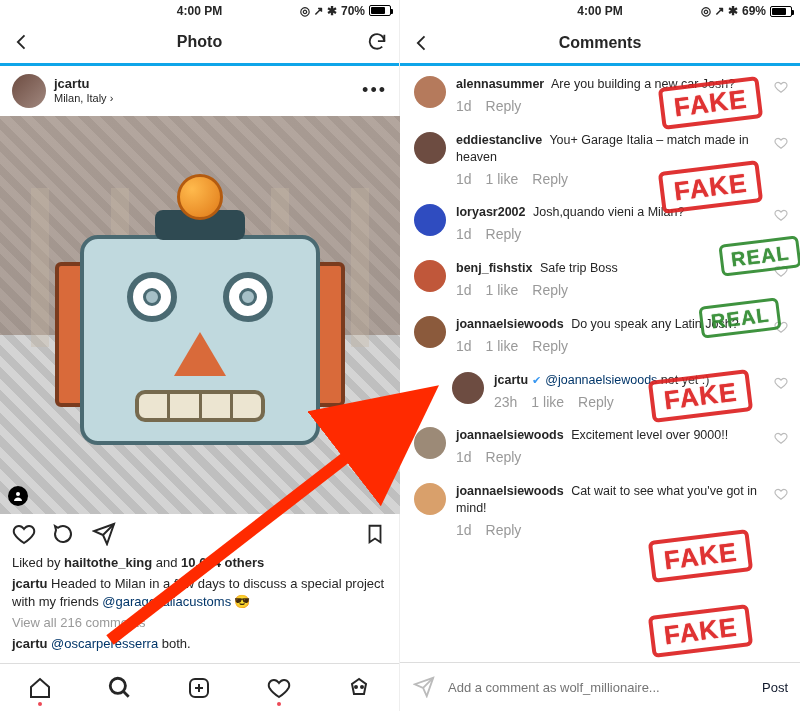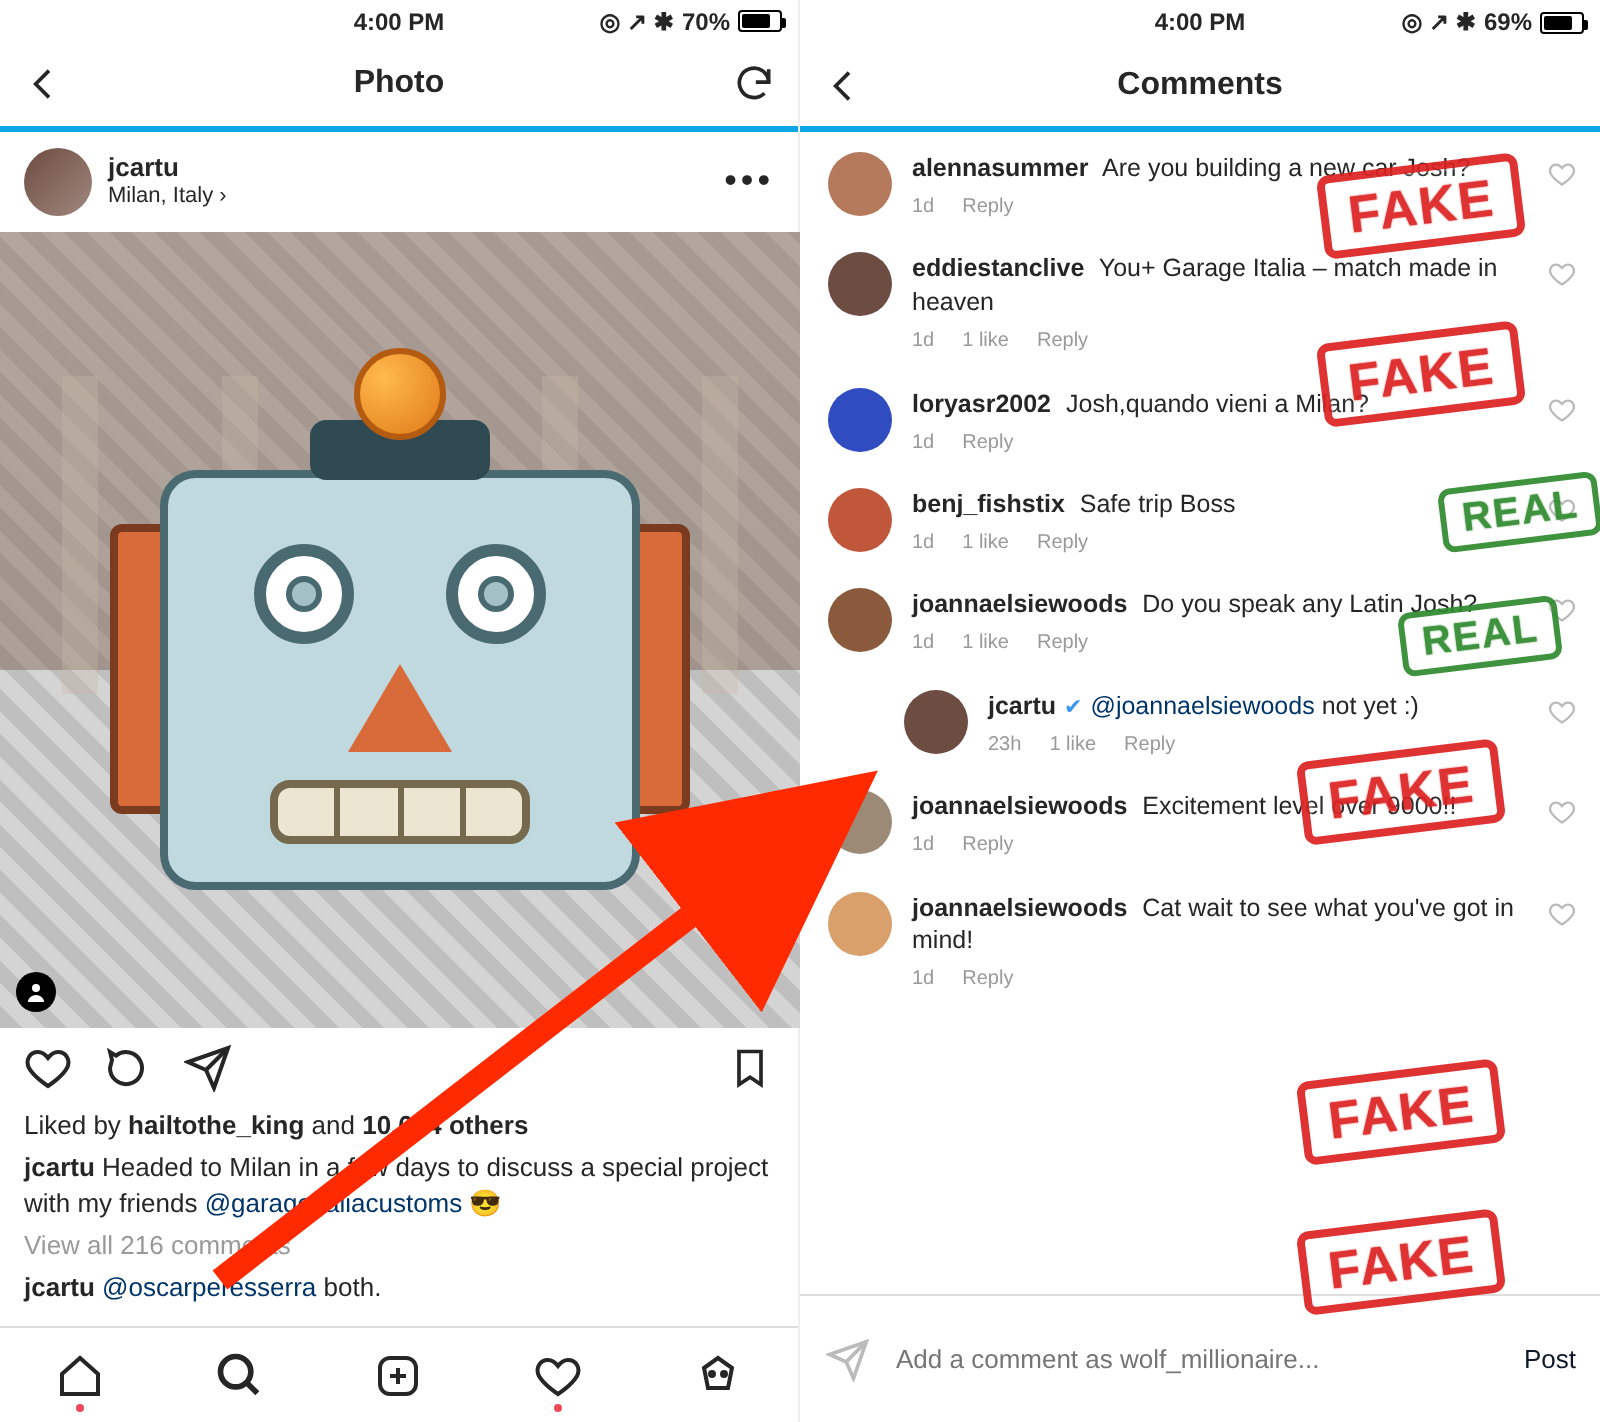--- a/index.html
+++ b/index.html
@@ -132,24 +132,24 @@
   .comment {
     display:flex; gap:10px; padding:10px 14px 6px;
     position:relative;
   }
   .comment.reply { padding-left:52px; }
   .comment .avatar { width:32px; height:32px; }
   .comment .body { flex:1 1 auto; font-size:12.5px; line-height:1.35; }
   .comment .user { font-weight:600; margin-right:4px; }
   .comment .verified { color:#3897f0; font-size:11px; margin-right:4px;}
   .comment .mention { color:#003569; }
-  .comment .meta { margin-top:4px; color:#999; font-size:10px; display:flex; gap:14px;}
+  .comment .meta { margin-top:4px; color:#999; font-size:14px; display:flex; gap:14px;}
   .comment .likebtn { position:absolute; right:12px; top:14px; color:#bbb; }
   .compose {
-    height:64px; border-top:1px solid #ddd; display:flex; align-items:center; padding:0 12px; gap:12px; color:#bbb;justify-content:flex-end;
+    height:49px; border-top:1px solid #ddd; display:flex; align-items:center; padding:0 12px; gap:12px; color:#bbb;justify-content:flex-end;
   }
   .compose .icon { color:#bbb; }
   .compose input { flex:1; border:none; font-size:13px; outline:none; color:#262626; background:transparent;}
   .compose .post { color:#0f172a; font-weight:400; }
   
   .stamp {
     position:absolute;
     font-family: "Arial Black", Impact, sans-serif;
     font-weight:900;
     letter-spacing:1px;

